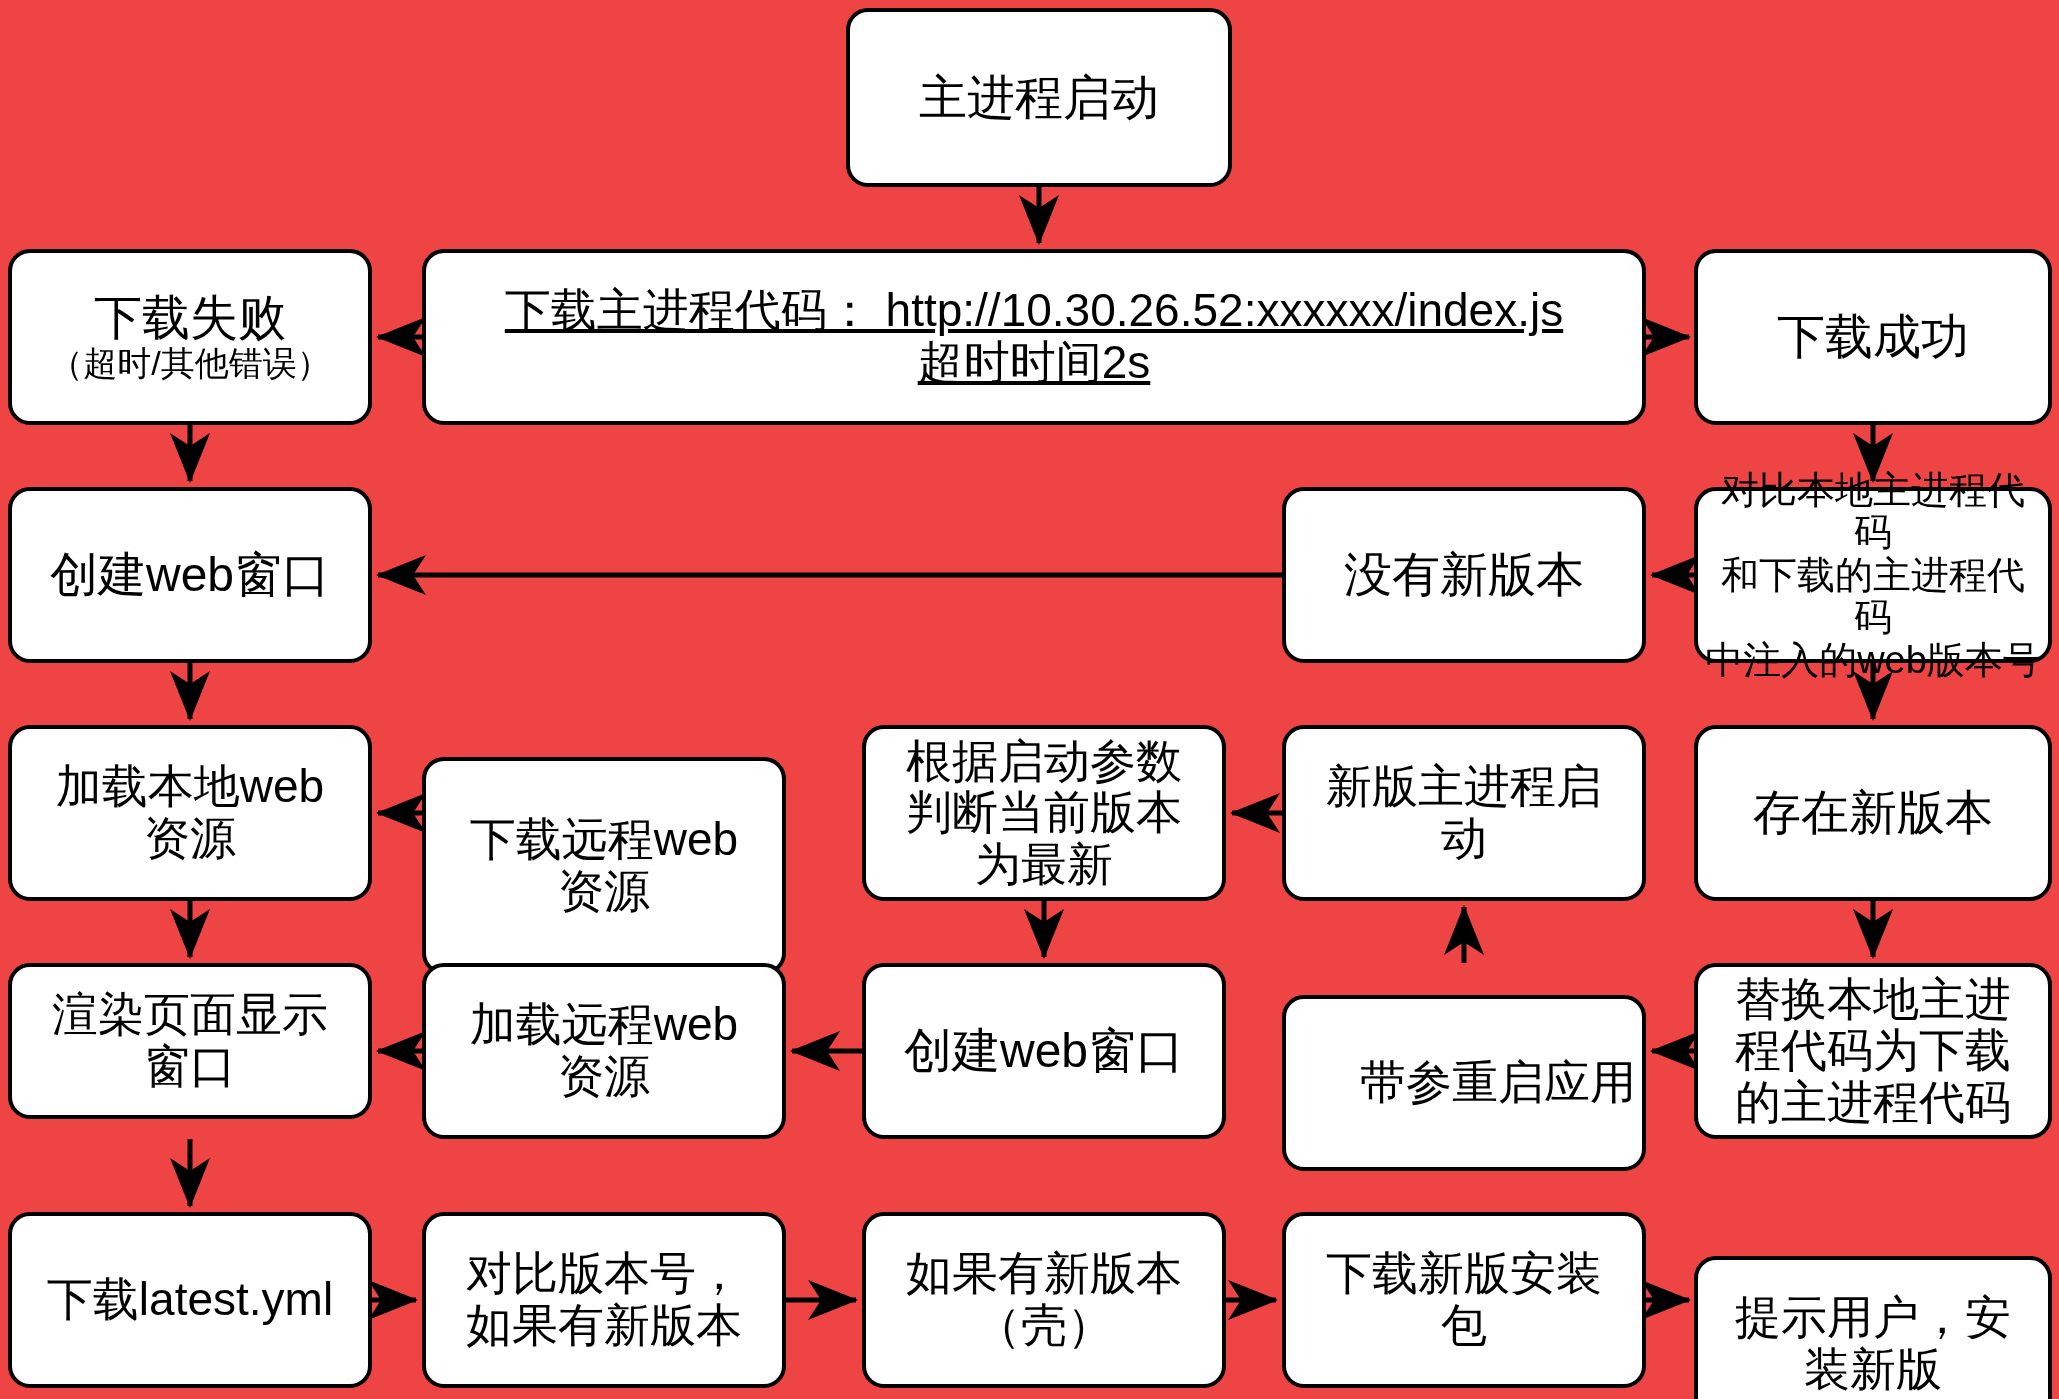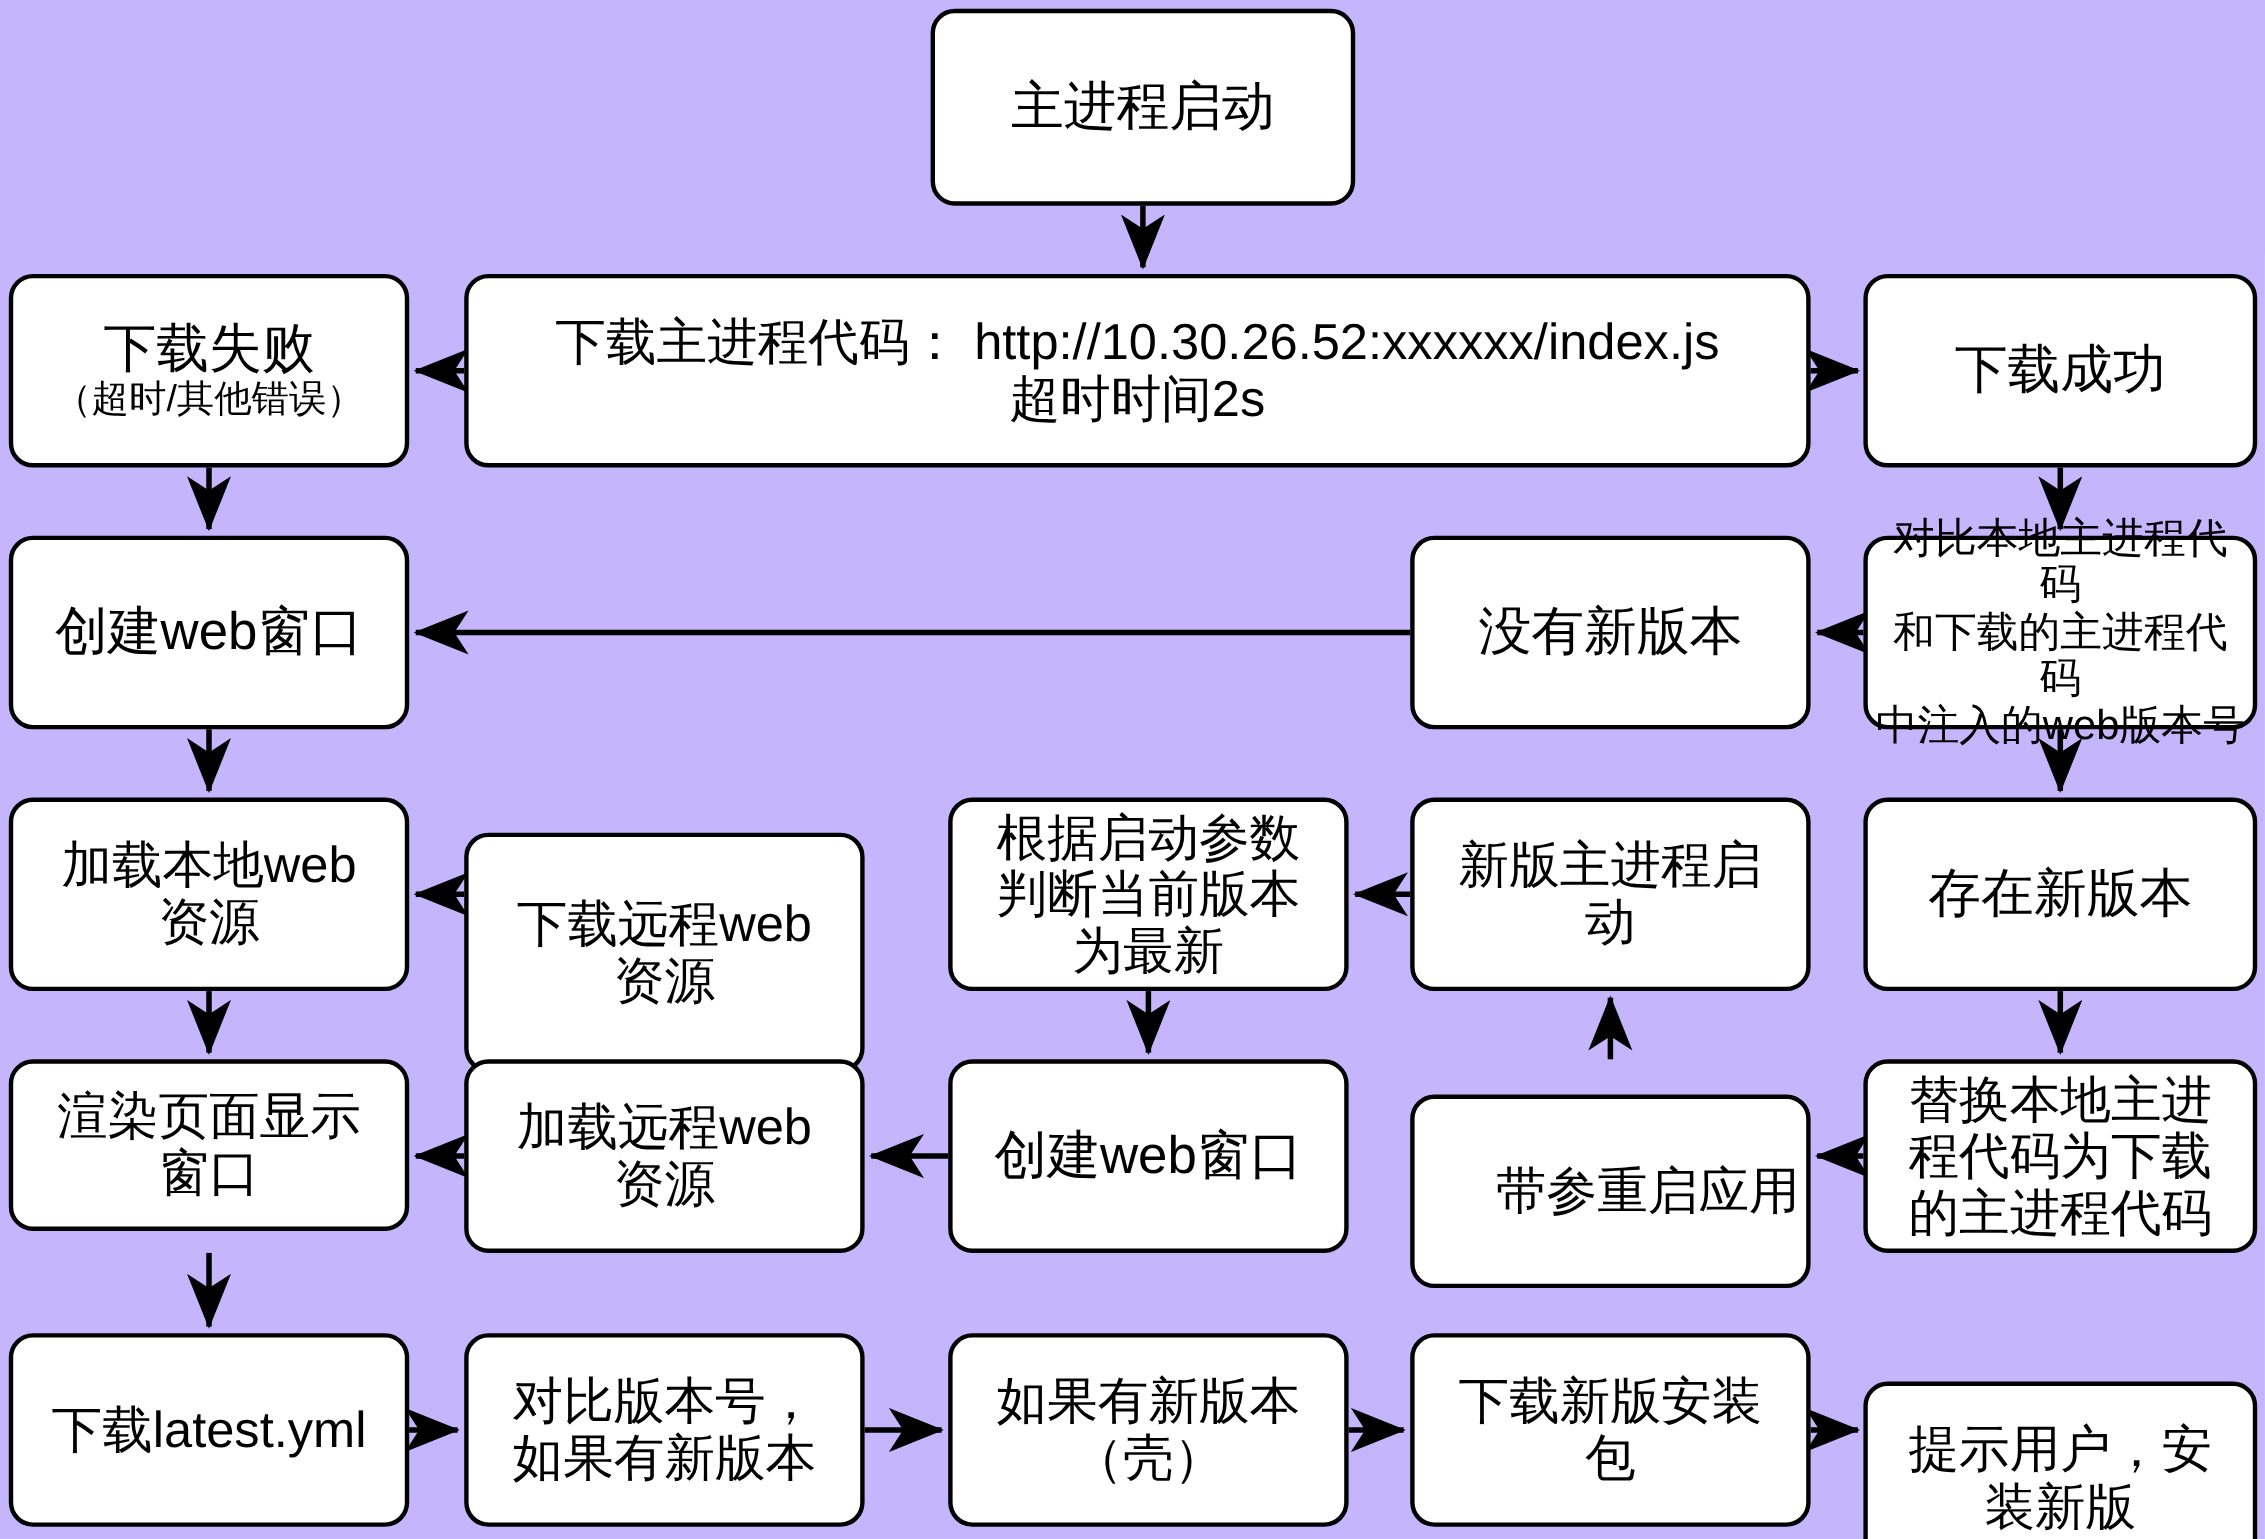--- a/index.html
+++ b/index.html
@@ -7,21 +7,21 @@
     padding: 0;
     background: #ffffff;
   }
   body {
     font-family: "Liberation Sans", "DejaVu Sans", sans-serif;
   }
   #stage {
     position: relative;
     width: 2059px;
     height: 1399px;
-    background: #c4b5fd;
+    background: #ef4444;
     overflow: hidden;
   }
   #edges {
     position: absolute;
     left: 0;
     top: 0;
     width: 2059px;
     height: 1399px;
     pointer-events: none;
   }
@@ -114,21 +114,21 @@
       <path d="M1226,1300 L1276,1300"></path>
 
       <path d="M1646,1300 L1689,1300"></path>
     </g>
   </svg>
 
   <div class="node fs-48" style="left:846px;top:8px;width:386px;height:179px;">
     <span class="lbl">主进程启动</span>
   </div>
 
-  <div class="node fs-46" style="left:422px;top:249px;width:1224px;height:176px;">
+  <div class="node fs-46" style="left:422px;top:249px;width:1224px;height:176px;text-decoration:underline;">
     <span class="lbl">下载主进程代码： http://10.30.26.52:xxxxxx/index.js
 超时时间2s</span>
   </div>
 
   <div class="node fs-48" style="left:8px;top:249px;width:364px;height:176px;flex-direction:column;">
     <span class="lbl">下载失败</span>
     <span class="sub">（超时/其他错误）</span>
   </div>
 
   <div class="node fs-48" style="left:1694px;top:249px;width:358px;height:176px;">

